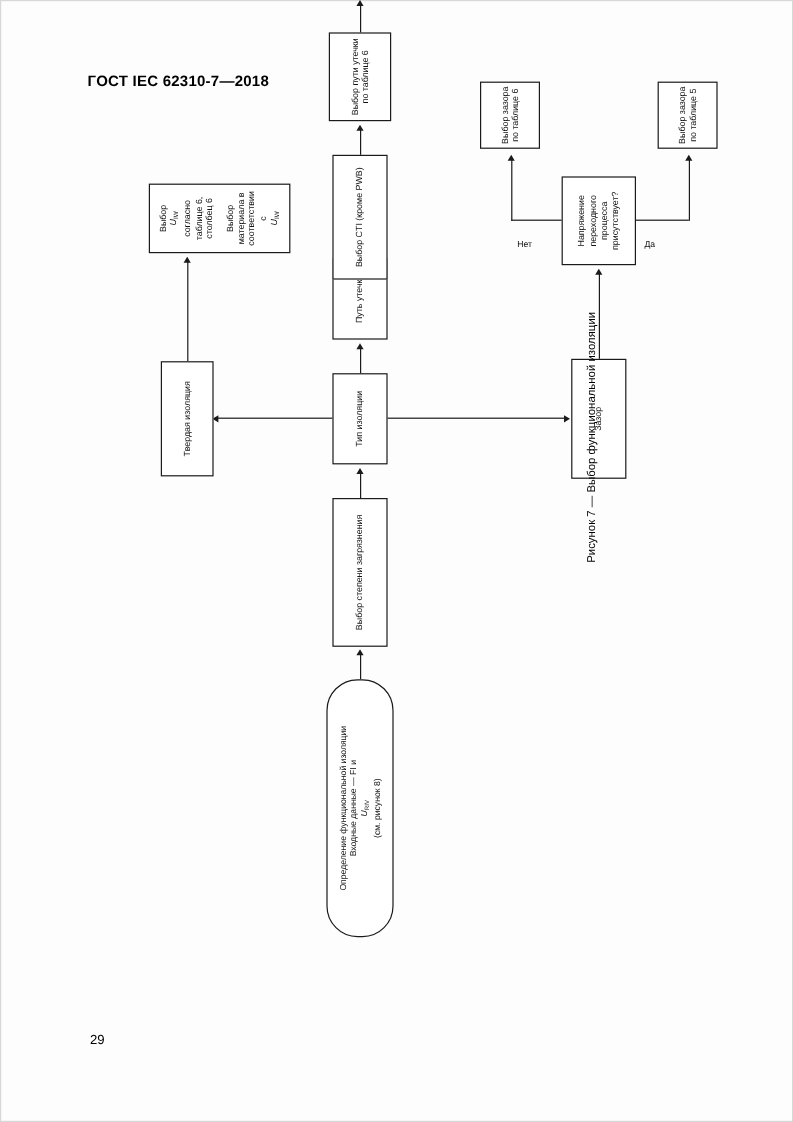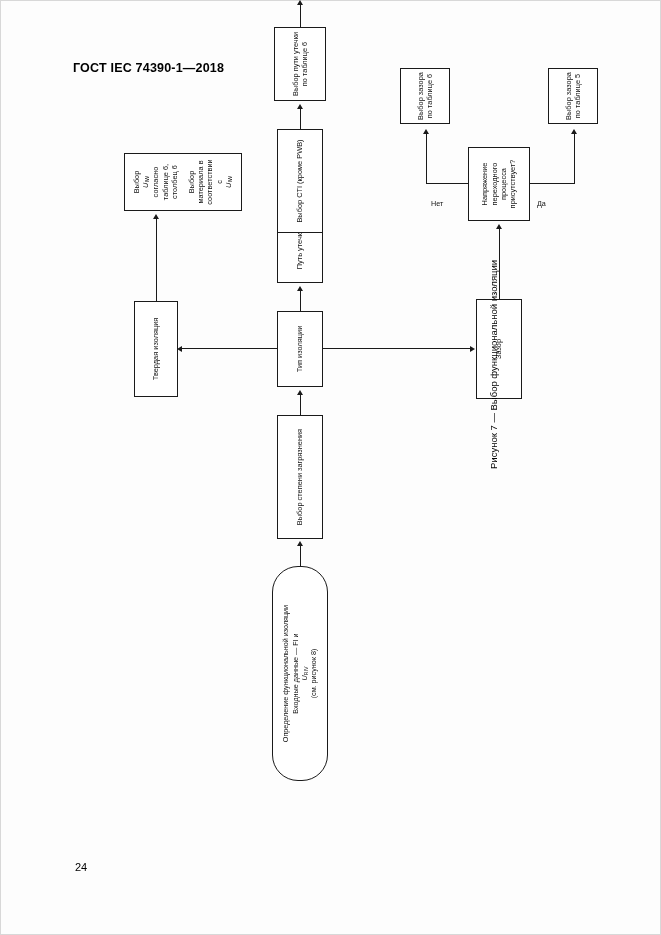--- a/index.html
+++ b/index.html
@@ -101,23 +101,23 @@
     white-space:nowrap;
   }
   sub{font-size:.72em;vertical-align:-.22em;}
   i{font-style:italic;}
 </style>
 </head>
 <body>
 
 <div class="page">
 
-  <div class="doc-header">ГОСТ IEC 74390-1—2018</div>
-
-  <div class="page-number">24</div>
+  <div class="doc-header">ГОСТ IEC 62310-7—2018</div>
+
+  <div class="page-number">29</div>
 
   <div class="figure-area">
 
     <div class="chart-rot">
       <div class="chart-inner">
 
         <div class="node start" style="left:8px;top:150px;width:215px;height:56px;">
           <div>
             <span>Определение функциональной изоляции</span>
             <span><span>Входные данные — FI и </span><i>U</i><sub>RIV</sub><span> (см. рисунок 8)</span></span>

